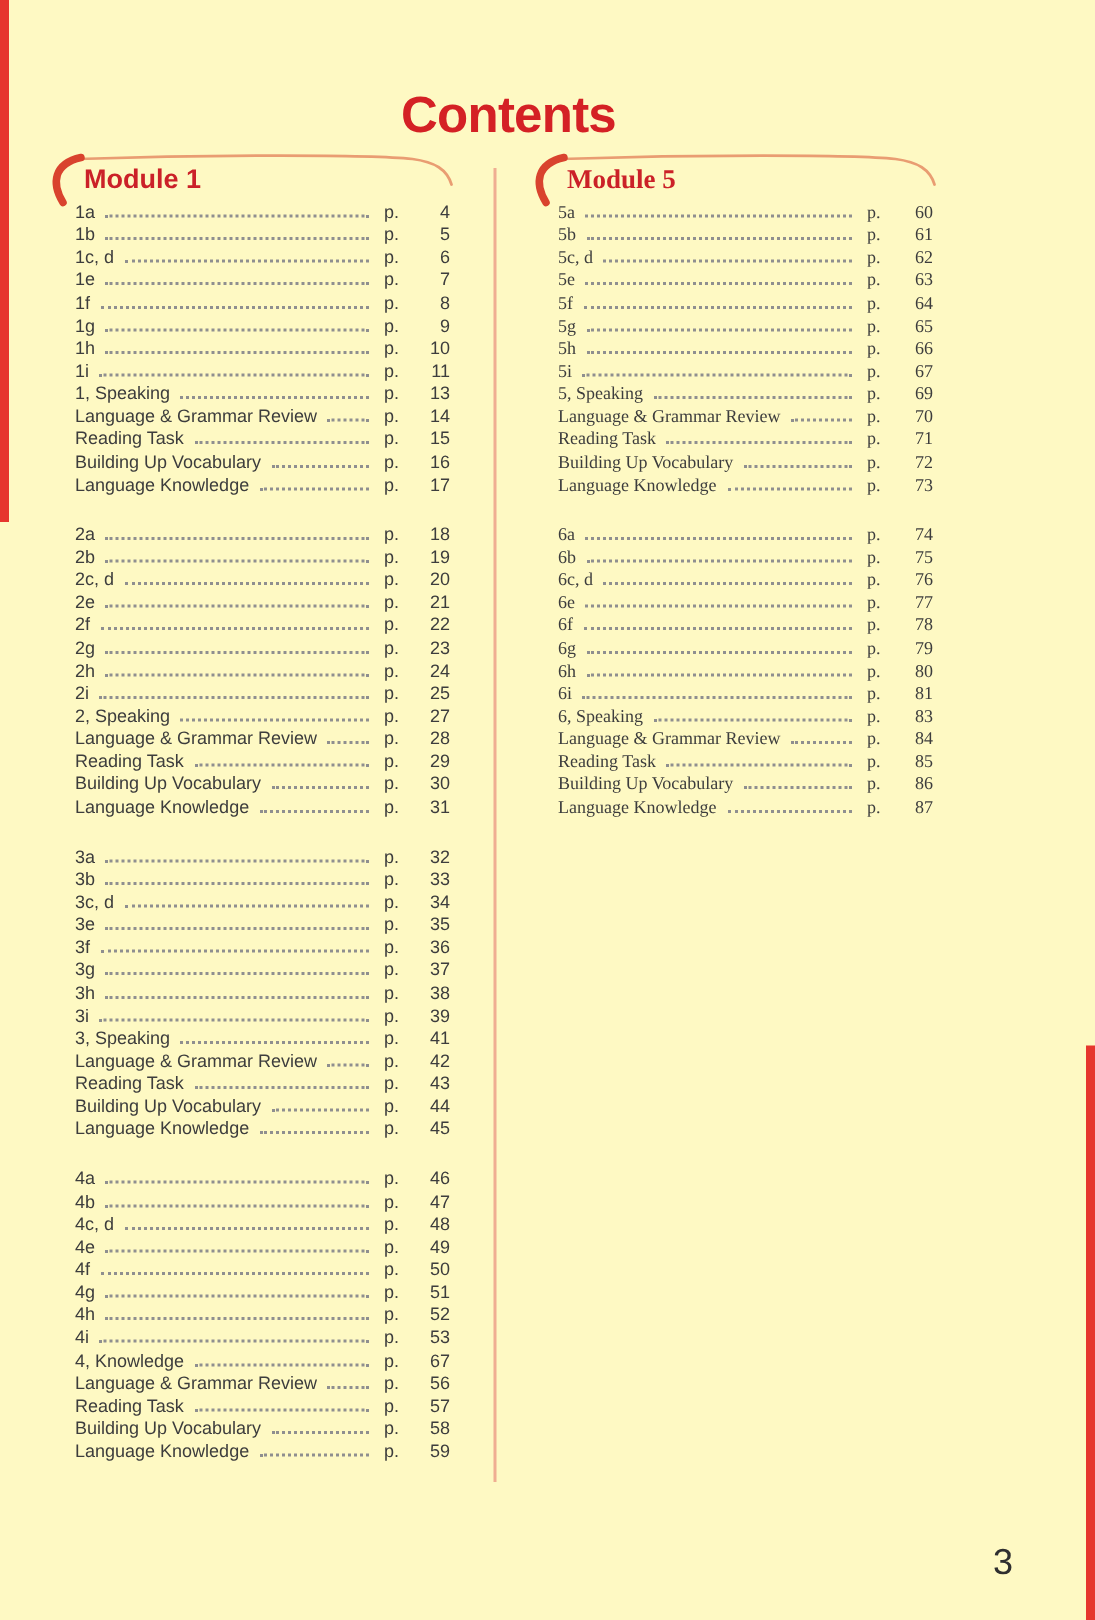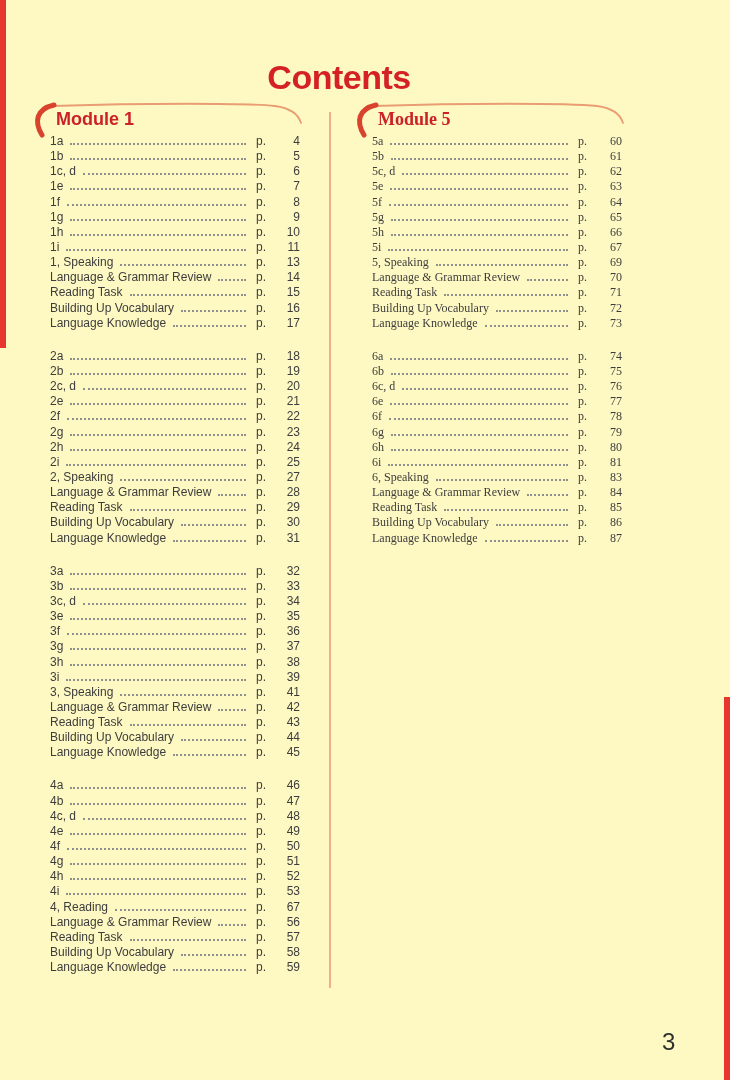--- a/index.html
+++ b/index.html
@@ -402,21 +402,21 @@
   </li>
 
   <li class="entry">
     <span class="entry-label">4i</span>
     <span class="leader"></span>
     <span class="p-abbrev">p.</span>
     <span class="page-num">53</span>
   </li>
 
   <li class="entry">
-    <span class="entry-label">4, Reading</span>
+    <span class="entry-label">4, Knowledge</span>
     <span class="leader"></span>
     <span class="p-abbrev">p.</span>
     <span class="page-num">67</span>
   </li>
 
   <li class="entry">
     <span class="entry-label">Language &amp; Grammar Review</span>
     <span class="leader"></span>
     <span class="p-abbrev">p.</span>
     <span class="page-num">56</span>

